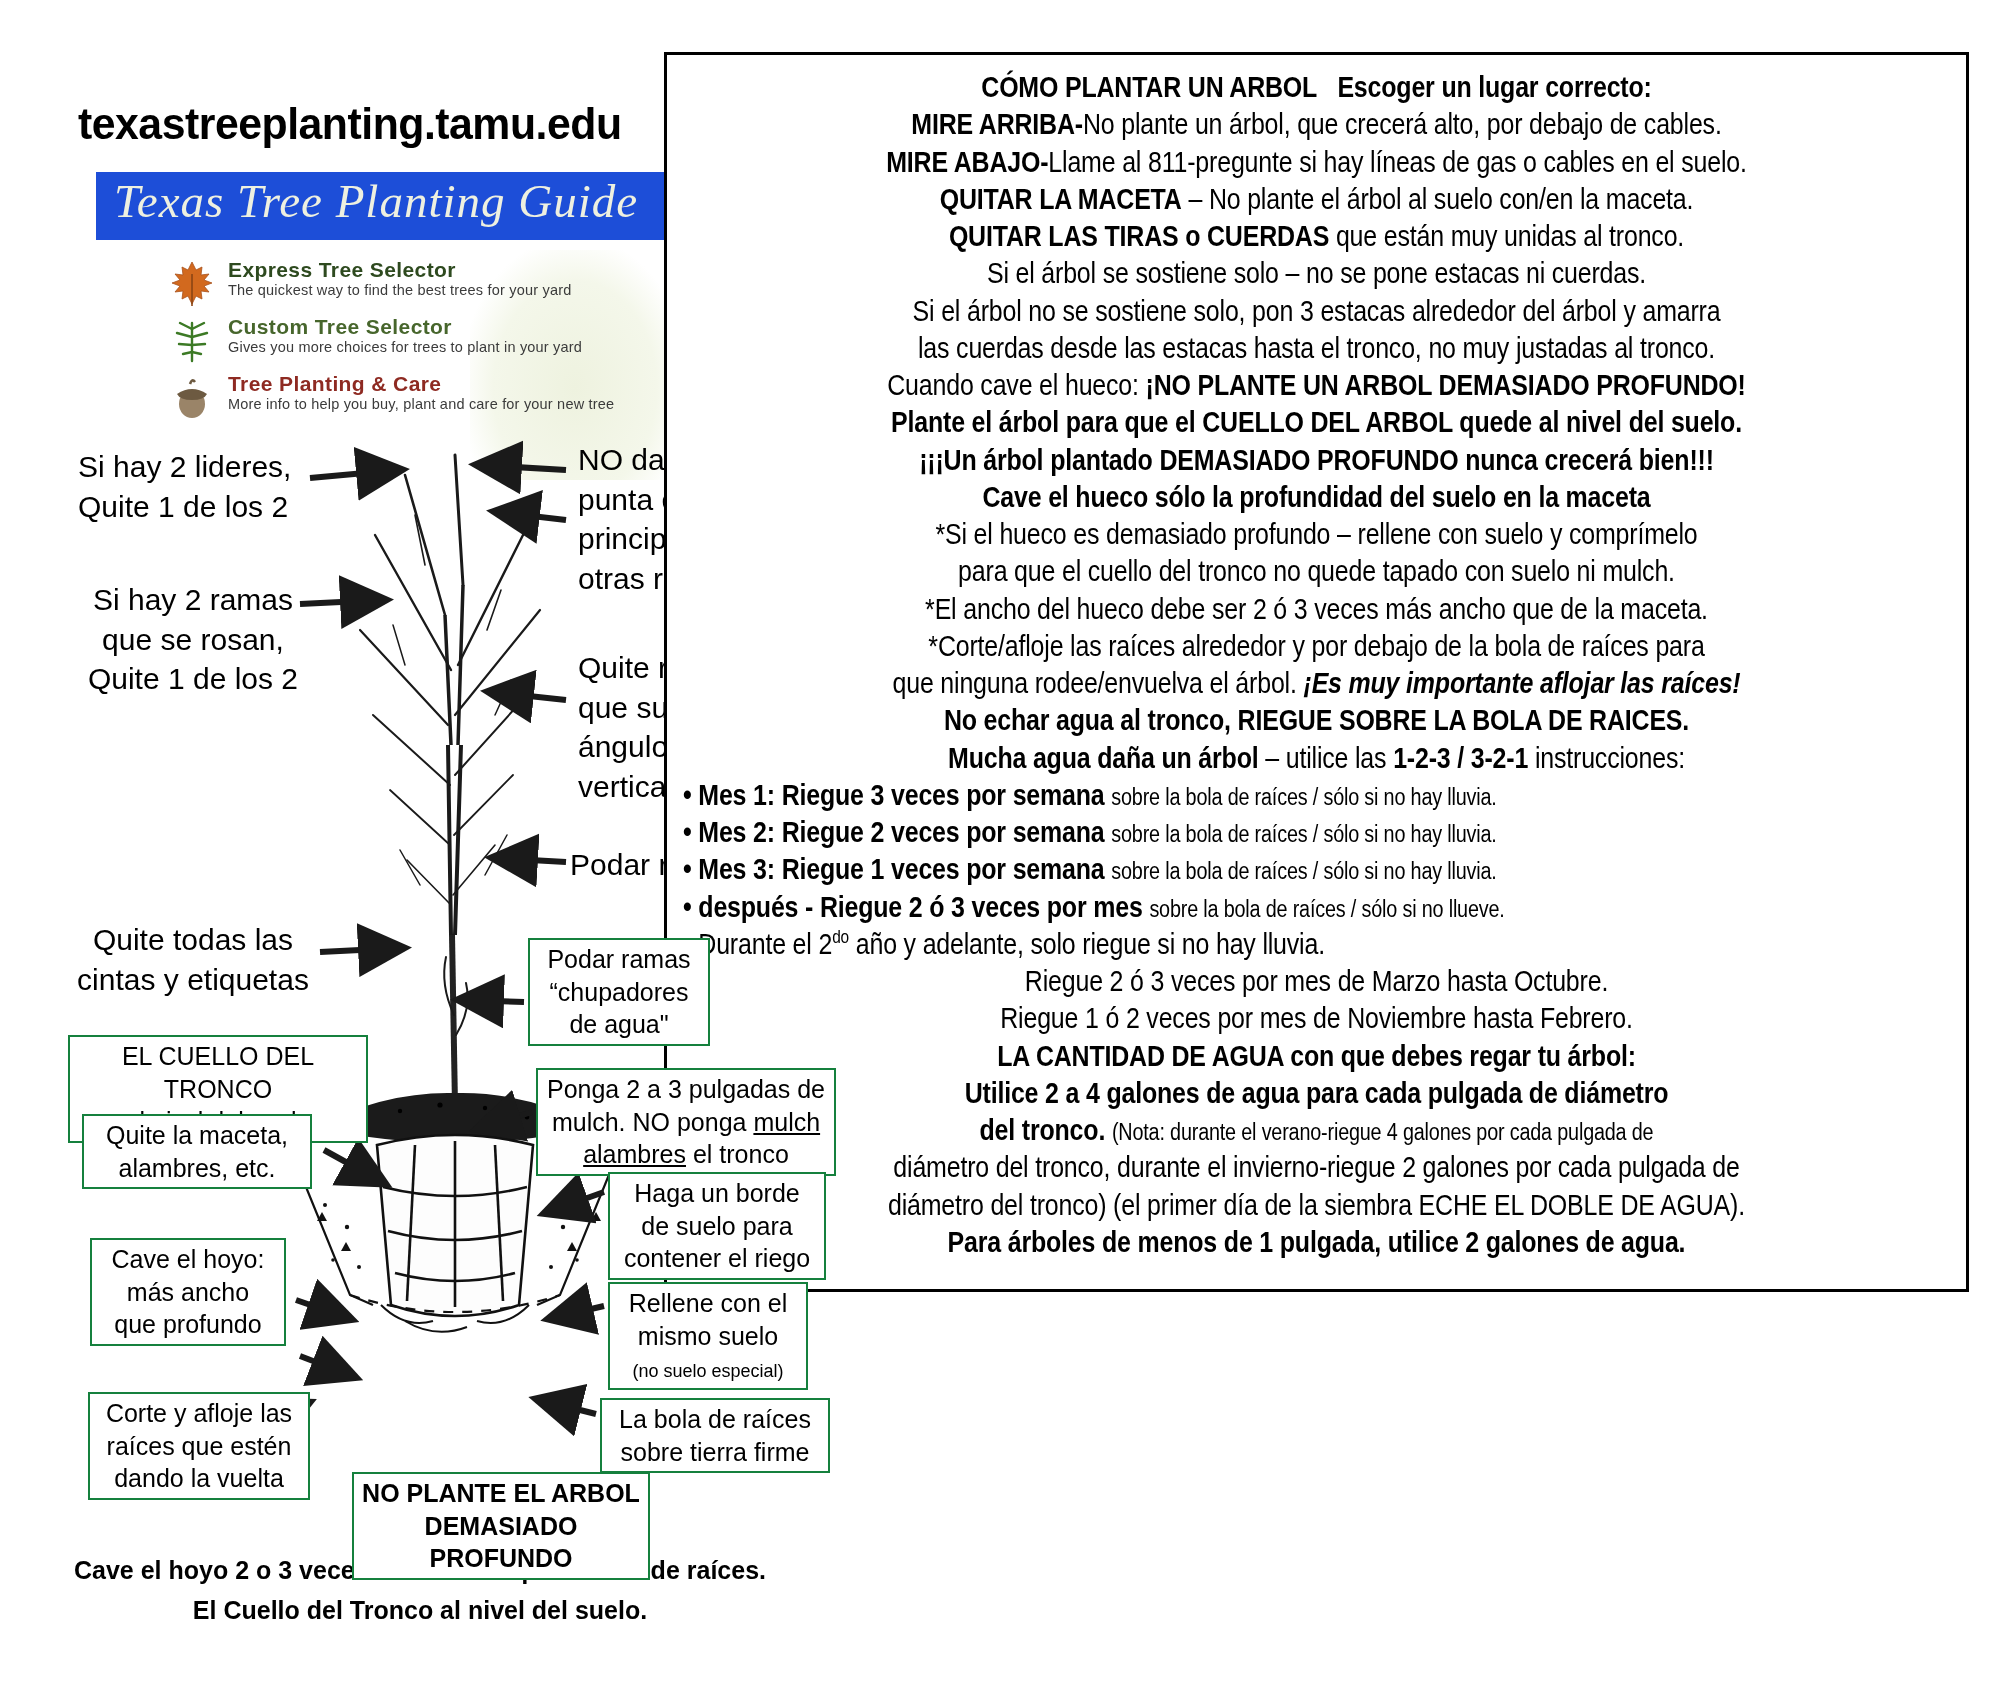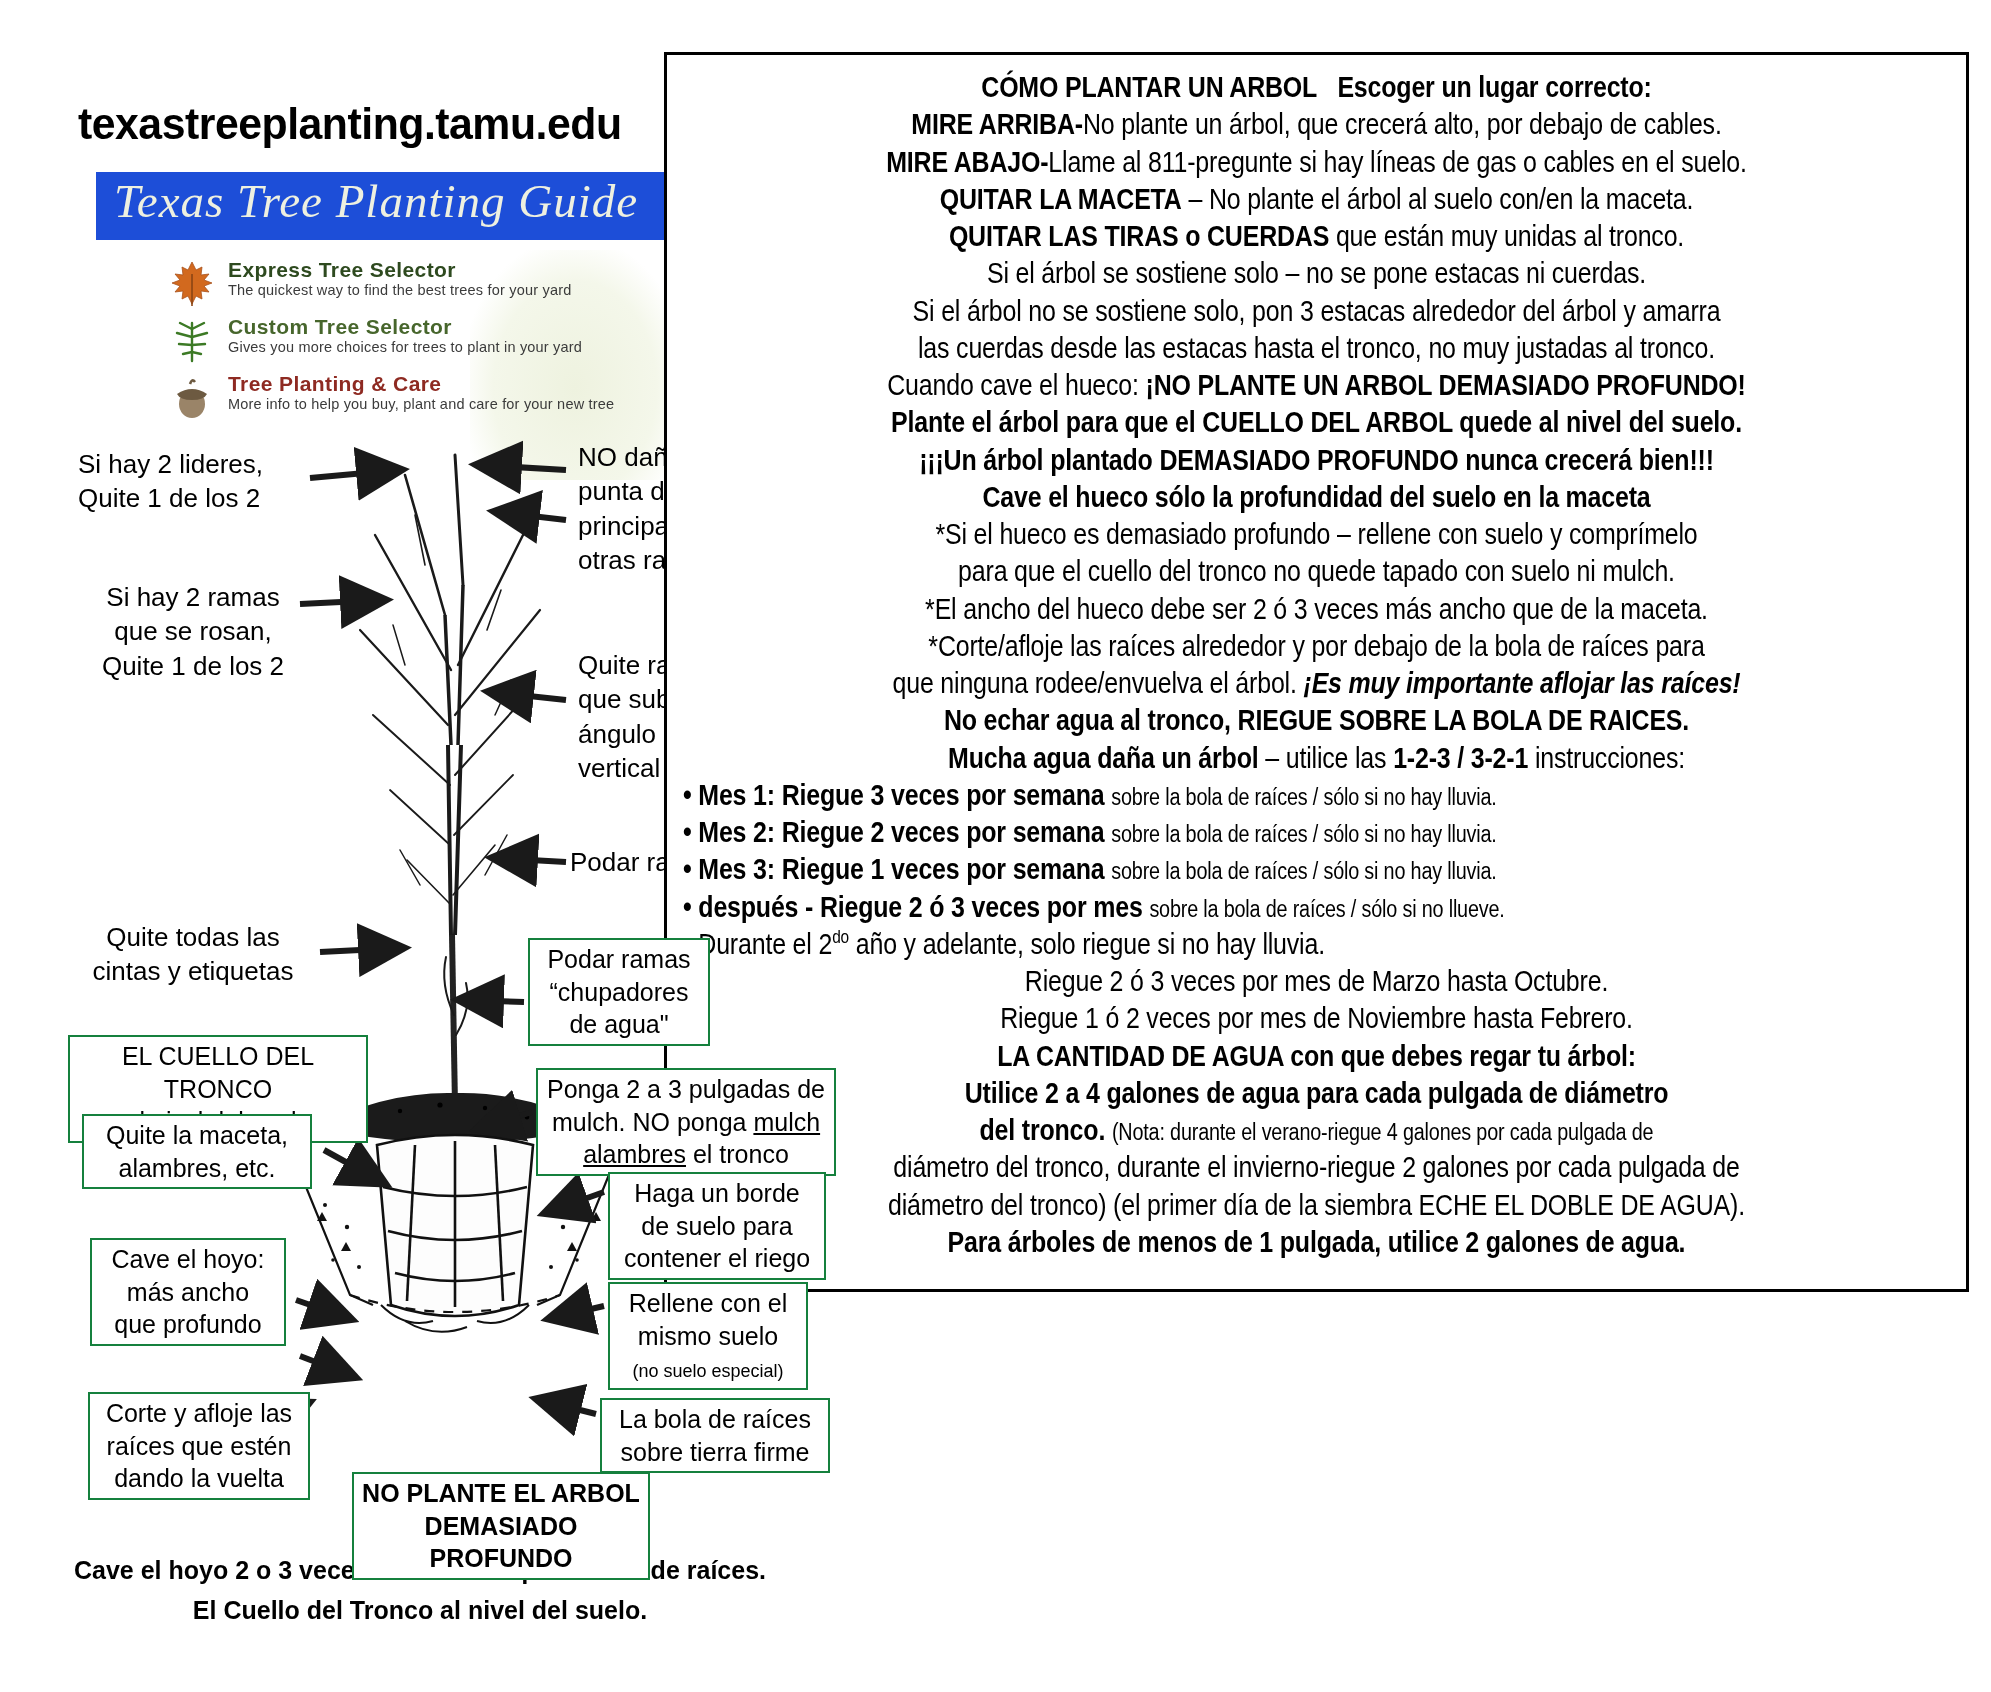--- a/index.html
+++ b/index.html
@@ -110,21 +110,21 @@
   
   #tree-canvas {
     position: absolute;
     left: 255px; top: 415px;
     width: 420px; height: 1060px;
   }
 
   
   .dlabel {
     position: absolute;
-    font-size: 26px;
+    font-size: 30px;
     line-height: 1.32;
     font-family: "Liberation Sans", sans-serif;
     color: #000;
     white-space: nowrap;
   }
   .dlabel.italic { font-style: italic; }
   .dlabel.ctr { text-align: center; }
 
   
   .dbox {

